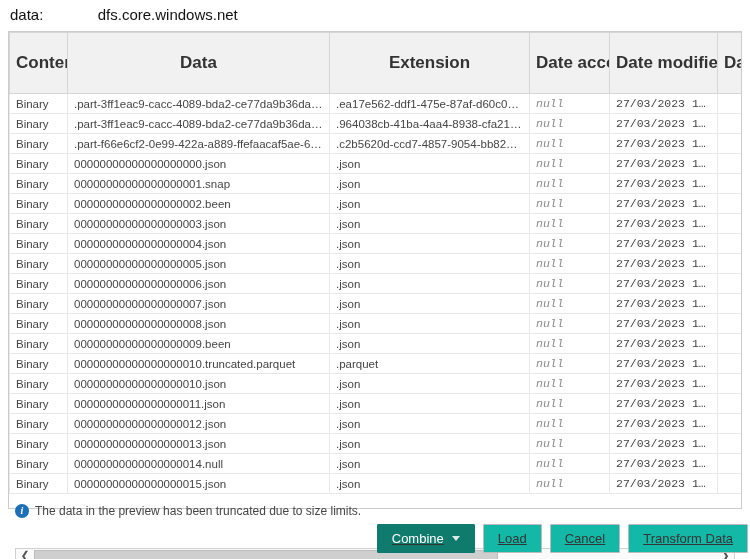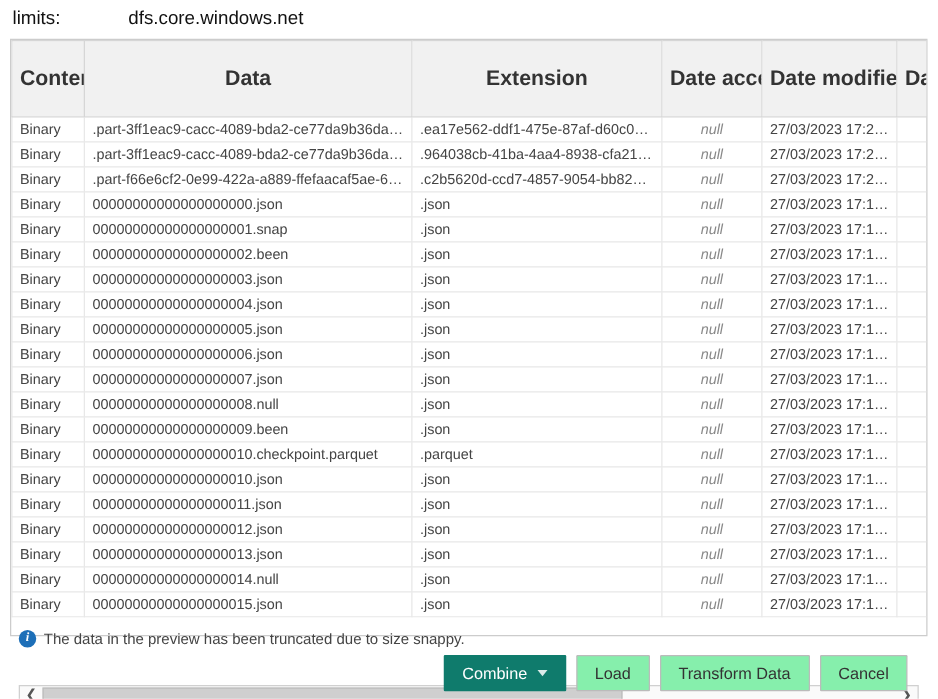--- a/index.html
+++ b/index.html
@@ -52,21 +52,21 @@
     border: 1px solid #e8e8e8;
     padding: 3px 6px;
     font-size: 11.5px;
     color: #444;
     height: 20px;
     white-space: nowrap;
     overflow: hidden;
     text-overflow: ellipsis;
     vertical-align: middle;
   }
-  td.right { text-align: center; font-style: italic; color: #888; }
+  td.right { text-align: left; font-style: italic; color: #888; font-family: Liberation Mono, monospace; }
   td.right.normal { font-style: normal; color: #444; }
   .col-content { width: 58px; }
   .col-name { width: 262px; }
   .col-ext { width: 200px; }
   .col-access { width: 80px; }
   .col-modified { width: 108px; }
   .col-datec { width: 40px; }
   .info-row {
     padding: 10px 6px;
     display: flex;
@@ -111,27 +111,28 @@
   .scroll-thumb {
     position: absolute;
     left: 0; top: 1px;
     width: 68%; height: calc(100% - 2px);
     background: #cfcfcf;
     border: 1px solid #bdbdbd;
   }
   .button-bar {
     position: absolute;
     bottom: 6px;
-    right: 24px;
+    right: 2px;
     display: flex;
     gap: 8px;
+    text-decoration: underline;
   }
   .btn {
     border: 1px solid #bbb;
-    background: #86efac;
+    background: #14b8a6;
     padding: 6px 14px;
     font-size: 13px;
     color: #333;
     cursor: pointer;
     border-radius: 1px;
   }
   .btn.primary {
     background: #0f7b6c;
     border-color: #0f7b6c;
     color: #fff;
@@ -144,21 +145,21 @@
     width: 0; height: 0;
     border-left: 4px solid transparent;
     border-right: 4px solid transparent;
     border-top: 5px solid rgba(255,255,255,0.85);
   }
 </style>
 </head>
 <body>
 
 <div class="url-bar">
-  <span>limits:</span>
+  <span>data:</span>
   <span style="display:inline-block;width:46px"></span>
   <span>dfs.core.windows.net</span>
 </div>
 
 <div class="table-wrap">
   <div class="grid">
     <table>
       <colgroup>
         <col class="col-content">
           <col class="col-name">
@@ -261,37 +262,37 @@
           <tr>
             <td>Binary</td>
             <td>00000000000000000007.json</td>
             <td>.json</td>
             <td class="right">null</td>
             <td class="right normal">27/03/2023 17:19:39</td>
             <td></td>
           </tr>
           <tr>
             <td>Binary</td>
-            <td>00000000000000000008.null</td>
+            <td>00000000000000000008.json</td>
             <td>.json</td>
             <td class="right">null</td>
             <td class="right normal">27/03/2023 17:19:41</td>
             <td></td>
           </tr>
           <tr>
             <td>Binary</td>
             <td>00000000000000000009.been</td>
             <td>.json</td>
             <td class="right">null</td>
             <td class="right normal">27/03/2023 17:19:43</td>
             <td></td>
           </tr>
           <tr>
             <td>Binary</td>
-            <td>00000000000000000010.checkpoint.parquet</td>
+            <td>00000000000000000010.truncated.parquet</td>
             <td>.parquet</td>
             <td class="right">null</td>
             <td class="right normal">27/03/2023 17:19:46</td>
             <td></td>
           </tr>
           <tr>
             <td>Binary</td>
             <td>00000000000000000010.json</td>
             <td>.json</td>
             <td class="right">null</td>
@@ -337,35 +338,35 @@
             <td class="right">null</td>
             <td class="right normal">27/03/2023 17:19:55</td>
             <td></td>
           </tr>
         </tbody>
     </table>
   </div>
 
   <div class="info-row">
     <span class="info-icon">i</span>
-    <span>The data in the preview has been truncated due to size snappy.</span>
+    <span>The data in the preview has been truncated due to size limits.</span>
   </div>
 
   <div style="flex:1"></div>
 
   <div class="hscroll">
     <div class="scroll-btn">❮</div>
     <div class="scroll-track">
       <div class="scroll-thumb"></div>
     </div>
     <div class="scroll-btn">❯</div>
   </div>
 </div>
 
 <div class="button-bar">
   <button class="btn primary">
     <span>Combine</span>
     <span class="chev-down"></span>
   </button>
   <button class="btn">Load</button>
+  <button class="btn">Cancel</button>
   <button class="btn">Transform Data</button>
-  <button class="btn">Cancel</button>
 </div>
 
 </body></html>

